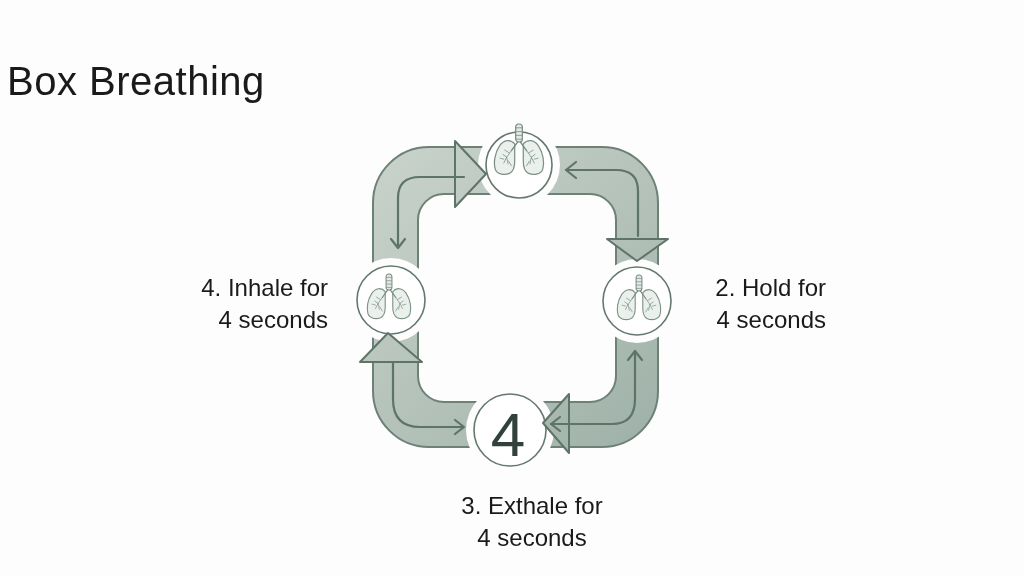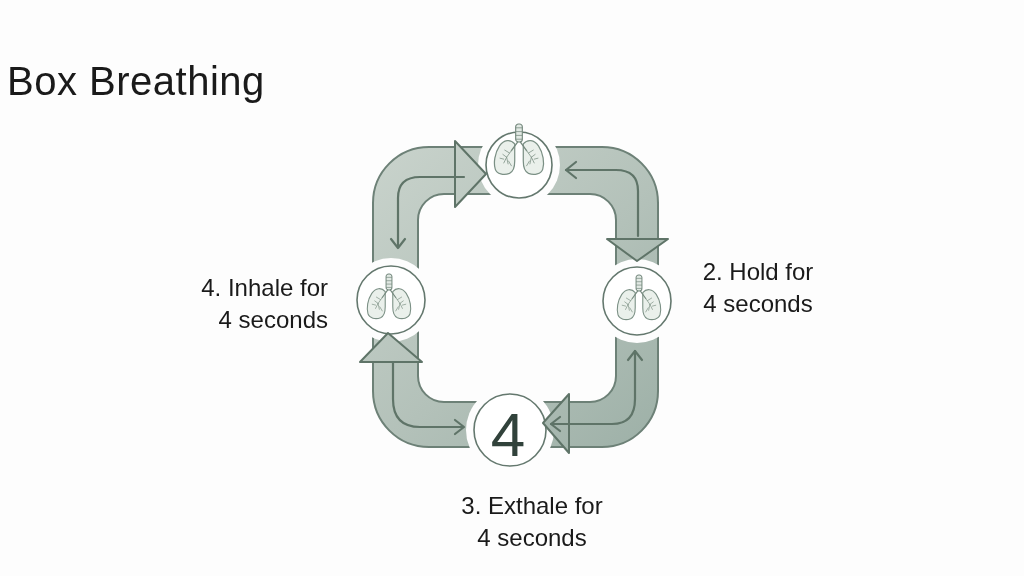--- a/index.html
+++ b/index.html
@@ -22,21 +22,21 @@
   .g-stop1{stop-color:var(--pipe-light);} .g-stop2{stop-color:var(--pipe-mid);} .g-stop3{stop-color:var(--pipe-dark);}
   .lung-trachea{fill:#e2e9e4;stroke:#75897e;stroke-width:1.2;}
   .lung-rib{stroke:#75897e;stroke-width:.8;fill:none;}
   .lung-bronchi{stroke:#75897e;stroke-width:1.4;fill:none;stroke-linecap:round;}
   .lung-lobe{fill:#eaf0eb;stroke:#7b9085;stroke-width:1.3;}
   .lung-branch{stroke:#86998d;stroke-width:.9;fill:none;stroke-linecap:round;}
   .txt{position:absolute;color:var(--text);}
   .title{left:0;top:59px;width:1024px;text-align:left;font-size:40px;line-height:44px;letter-spacing:.5px;padding-left:7px;}
   .label{font-size:24px;line-height:32px;}
   .label-left{left:140px;top:272px;width:188px;text-align:right;}
-  .label-right{left:690px;top:256px;width:136px;text-align:center;}
+  .label-right{left:690px;top:272px;width:136px;text-align:right;}
   .label-bottom{left:432px;top:490px;width:200px;text-align:center;}
   .center-count{left:468px;top:404px;width:80px;text-align:center;font-size:62px;line-height:62px;color:var(--number);}
 </style>
 </head>
 <body>
 
 <div class="stage">
 
   <svg width="1024" height="576" viewBox="0 0 1024 576">
     <defs>

